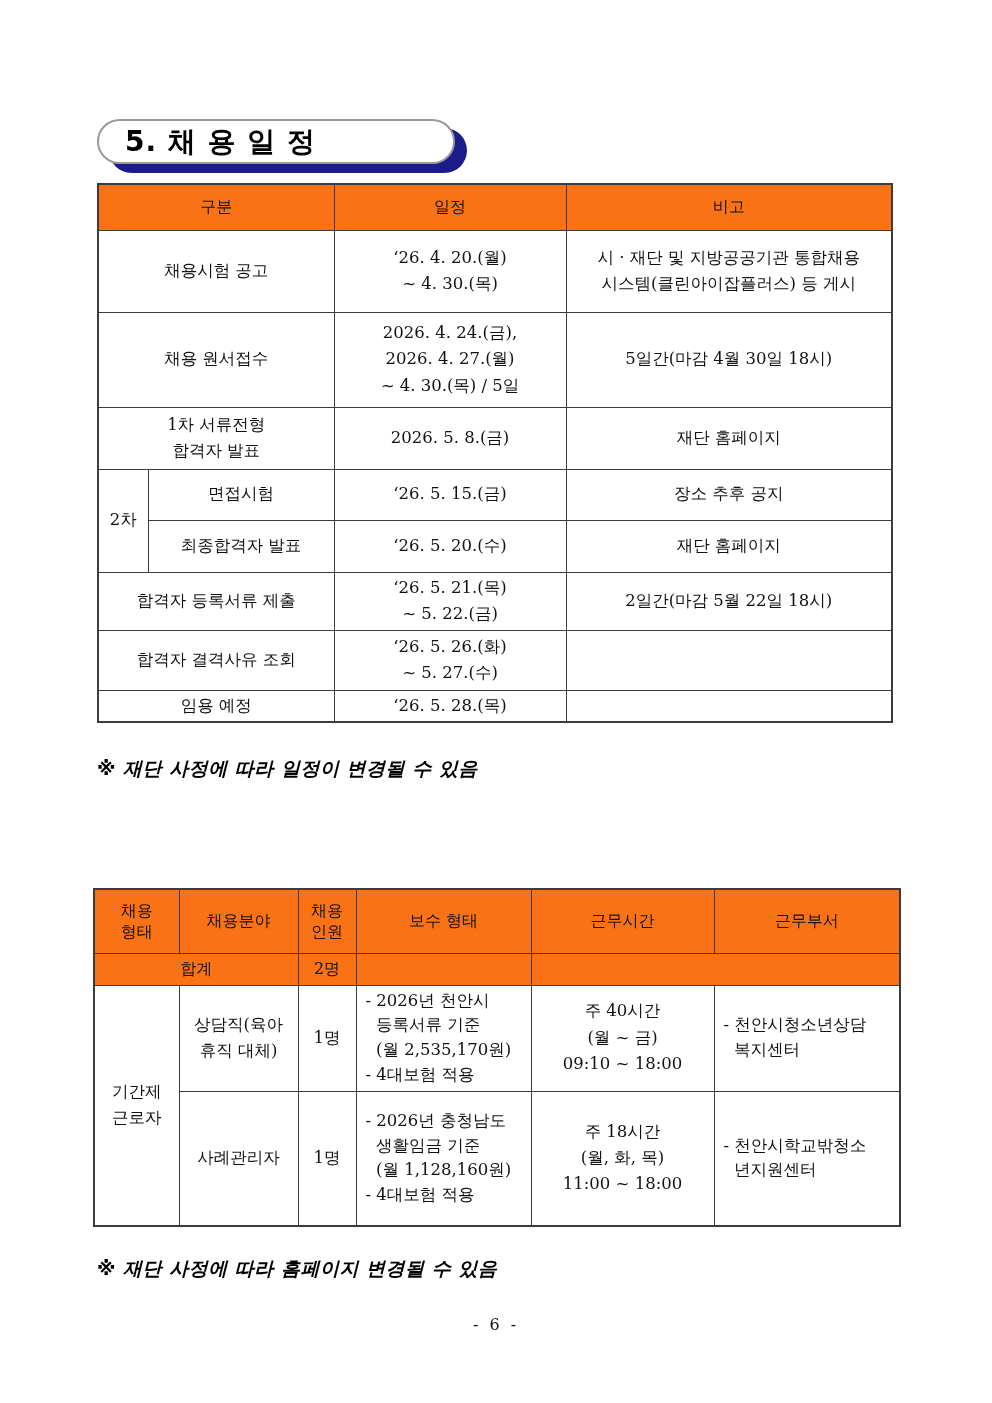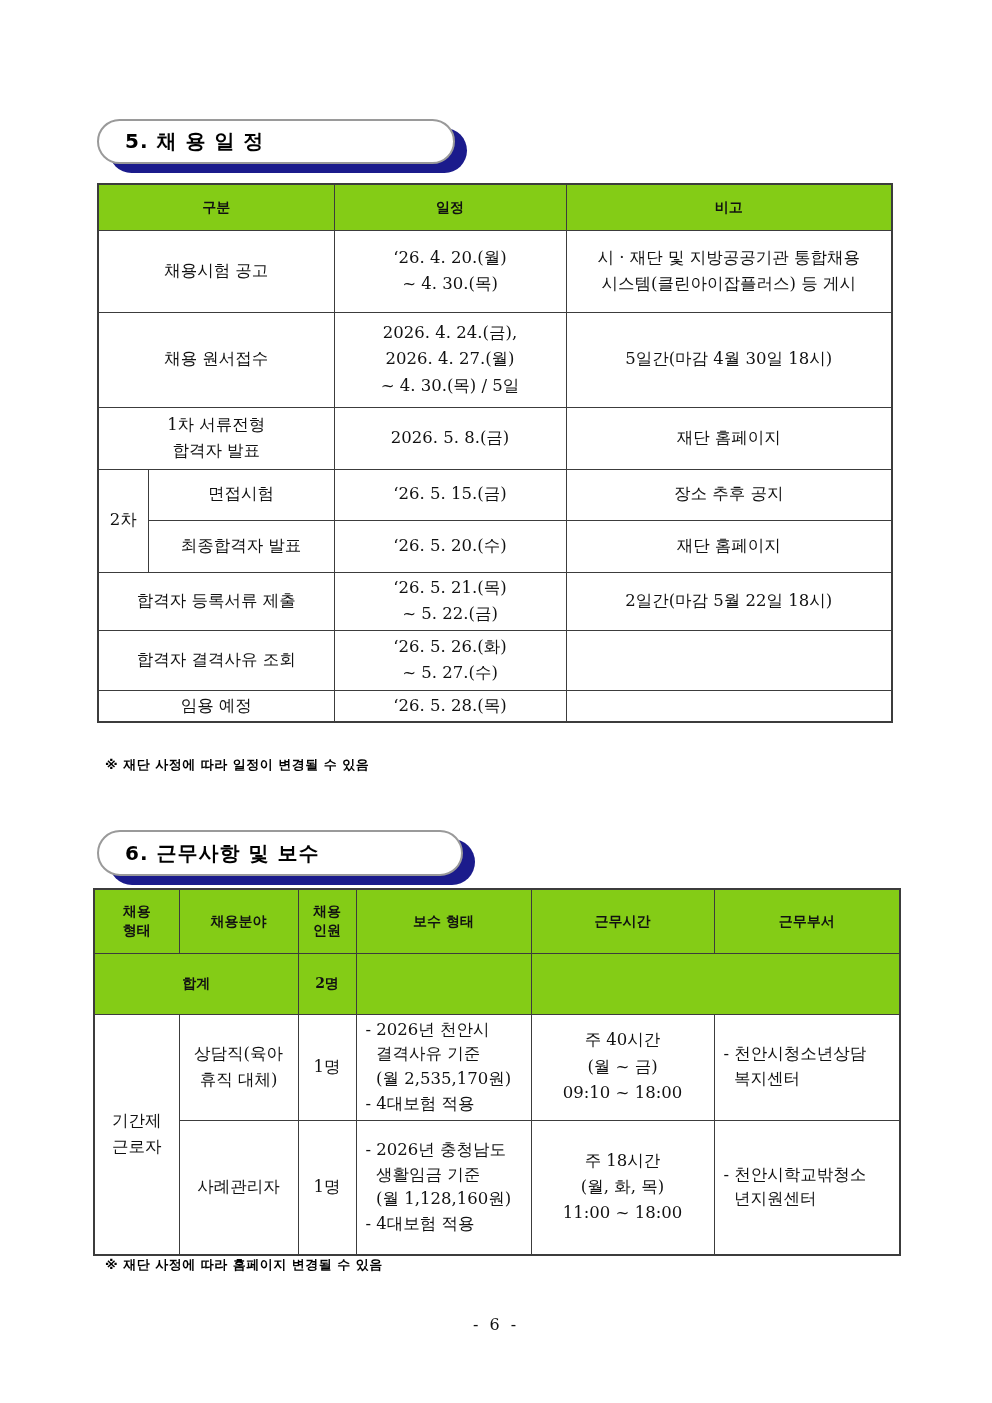--- a/index.html
+++ b/index.html
@@ -13,41 +13,41 @@
   .pill-wrap { position:absolute; left:97px; }
   .pill-shadow {
     position:absolute; left:12px; top:9px; width:100%; height:100%;
     background:#1b1b8c; border-radius:26px;
   }
   .pill-face {
     position:relative; width:100%; height:100%; box-sizing:border-box;
     background:#ffffff; border:2px solid #9a9a9a; border-radius:26px;
     display:flex; align-items:center; padding-left:26px;
     font-family:"DejaVu Sans","Liberation Sans",sans-serif;
-    font-weight:bold; font-size:20px; letter-spacing:1px; color:#000;
+    font-weight:bold; font-size:28px; letter-spacing:1px; color:#000;
   }
   #pill5 { top:119px; width:358px; height:45px; }
   #pill6 { top:830px; width:366px; height:46px; }
 
   
   table { border-collapse:collapse; table-layout:fixed; }
   td {
     border:1px solid #3c3c3c; text-align:center; vertical-align:middle;
     white-space:pre-line; font-size:16.5px; line-height:1.6;
     padding:2px 5px; box-sizing:border-box; overflow:hidden;
   }
-  .hdr { background:#84cc16; font-weight:bold; font-size:14px; line-height:1.35; }
+  .hdr { background:#f97316; font-weight:normal; font-size:16px; line-height:1.35; }
   .left { text-align:left; white-space:pre-wrap; padding-left:9px; line-height:1.5; }
   #schedule-table { position:absolute; left:97px; top:183px; width:794px; border:2px solid #3c3c3c; }
   #comp-table     { position:absolute; left:93px;  top:888px; width:806px; border:2px solid #3c3c3c;padding-left:25px; }
 
   .note {
-    position:absolute; left:105px;
+    position:absolute; left:97px;
     font-family:"DejaVu Sans","Liberation Sans",sans-serif;
-    font-weight:bold; font-size:13px; color:#000; letter-spacing:0.5px;
+    font-weight:bold; font-size:19px; color:#000; letter-spacing:0.5px;font-style:italic;
   }
   #note5 { top:756px; }
   #note6 { top:1256px; }
 
   #page-number {
     position:absolute; left:0; top:1315px; width:992px; text-align:center;
     font-size:16px; letter-spacing:3px;
   }
 </style>
 </head>
@@ -119,24 +119,20 @@
     <tr style="height:32px">
       <td colspan="2">임용 예정</td>
       <td>‘26. 5. 28.(목)</td>
       <td></td>
     </tr>
   </tbody>
     </table>
 
   <div class="note" id="note5">※ 재단 사정에 따라 일정이 변경될 수 있음</div>
 
-  <div class="pill-wrap" id="pill6">
-    <div class="pill-shadow"></div>
-    <div class="pill-face">6. 근무사항 및 보수</div>
-  </div>
 
   <table id="comp-table">
     <colgroup>
         <col style="width:85px">
         <col style="width:119px">
         <col style="width:58px">
         <col style="width:175px">
         <col style="width:183px">
         <col style="width:186px">
       </colgroup>
@@ -144,34 +140,34 @@
         <tr style="height:64px">
       <td class="hdr">채용
 형태</td>
       <td class="hdr">채용분야</td>
       <td class="hdr">채용
 인원</td>
       <td class="hdr">보수 형태</td>
       <td class="hdr">근무시간</td>
       <td class="hdr">근무부서</td>
     </tr>
-    <tr style="height:61px">
+    <tr style="height:32px">
       <td class="hdr" colspan="2">합계</td>
       <td class="hdr">2명</td>
       <td class="hdr"></td>
       <td class="hdr" colspan="2"></td>
     </tr>
     <tr style="height:106px">
       <td rowspan="2">기간제
 근로자</td>
       <td>상담직(육아
 휴직 대체)</td>
       <td>1명</td>
       <td class="left">- 2026년 천안시
-  결격사유 기준
+  등록서류 기준
   (월 2,535,170원)
 - 4대보험 적용</td>
       <td>주 40시간
 (월 ~ 금)
 09:10 ~ 18:00</td>
       <td class="left">- 천안시청소년상담
   복지센터</td>
     </tr>
     <tr style="height:135px">
       <td>사례관리자</td>

